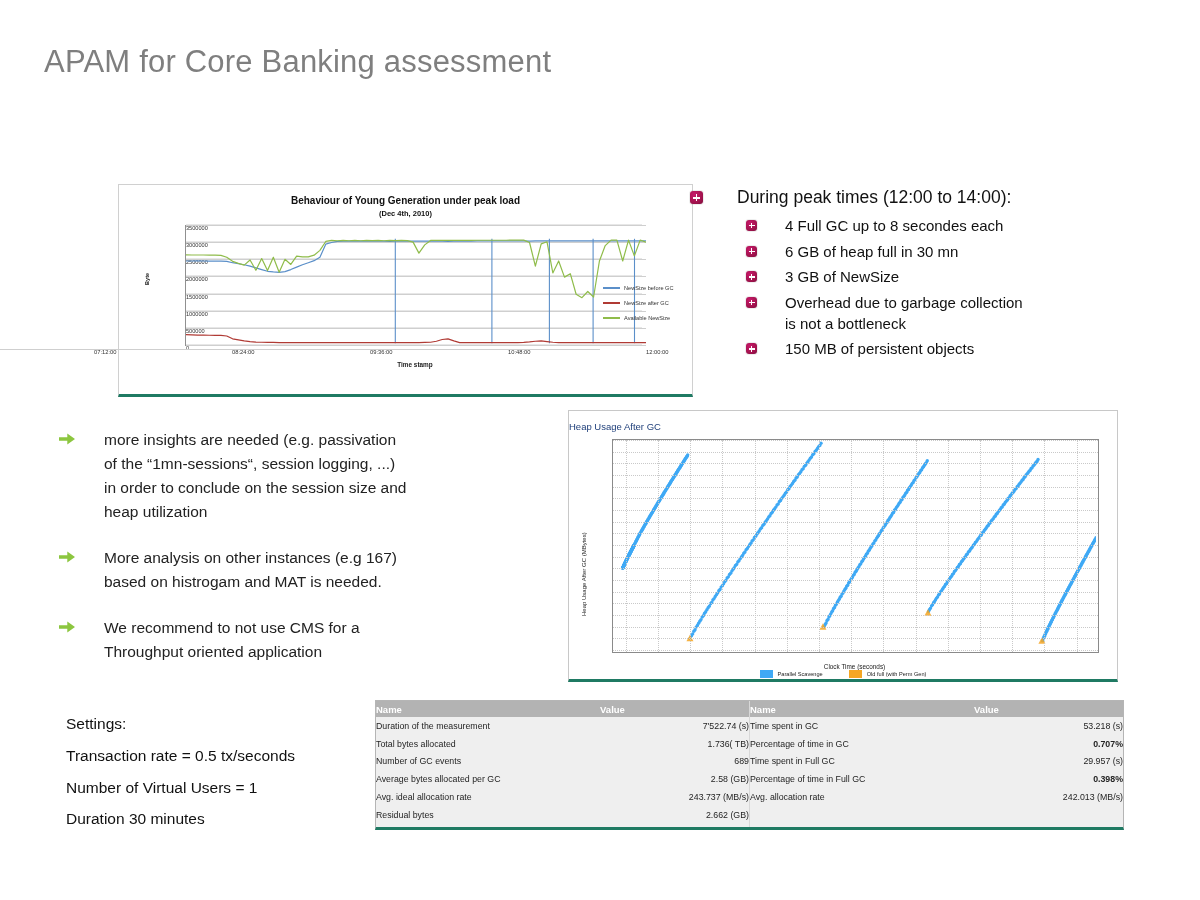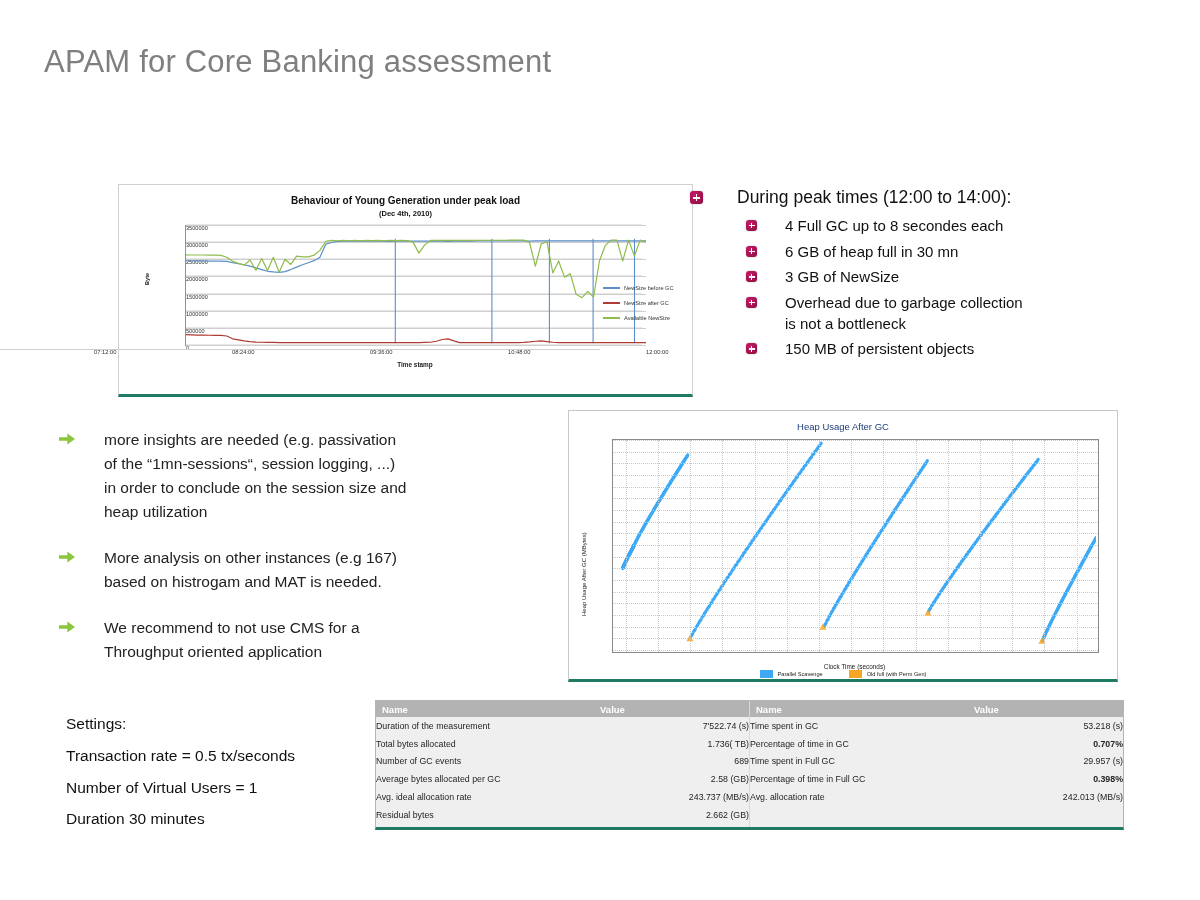--- a/index.html
+++ b/index.html
@@ -85,21 +85,21 @@
   .c1-legend{position:absolute;left:484px;top:100px;font-size:5.6px;color:#333;}
   .c1-legend div{display:flex;align-items:center;gap:4px;margin-bottom:9px;white-space:nowrap;}
   .c1-legend i{display:block;width:17px;height:1.6px;}
 
   
   .chart2{
     position:absolute;left:568px;top:410px;width:550px;height:272px;
     background:#fff;border:1px solid #c8c8c8;border-bottom:3px solid #1f7a63;
     box-sizing:border-box;
   }
-  .c2-title{position:absolute;left:0;right:0;top:10px;text-align:center;
+  .c2-title{position:absolute;left:0;right:0;top:10px;
     font-size:9.5px;color:#1f3f7a;}
   .c2-plot{position:absolute;left:43px;top:28px;width:485px;height:212px;
     border:1px solid #8a8a8a;background:#fff;overflow:hidden;}
   .c2-plot .gl-h{position:absolute;left:0;right:0;height:0;border-top:1px dotted #c9c9c9;}
   .c2-plot .gl-v{position:absolute;top:0;bottom:0;width:0;border-left:1px dotted #c9c9c9;}
   .c2-axtitle-y{position:absolute;left:12px;top:205px;font-size:6px;color:#222;
     transform:rotate(-90deg);transform-origin:left top;white-space:nowrap;}
   .c2-axtitle-x{position:absolute;left:43px;width:485px;top:252px;text-align:center;
     font-size:6.4px;color:#222;}
   .c2-legend{position:absolute;left:0;right:0;top:259px;display:flex;justify-content:center;
@@ -110,21 +110,21 @@
   
   .dtable{
     position:absolute;left:375px;top:700px;width:749px;height:130px;
     background:#efefef;border:1px solid #b5b5b5;border-bottom:3px solid #1f7a63;
     box-sizing:border-box;display:flex;
   }
   .dt-half{flex:1;display:flex;flex-direction:column;}
   .dt-half.left{border-right:1px solid #d8d8d8;}
   .dt-hdr{display:flex;background:#b3b3b3;color:#fff;font-weight:bold;font-size:9.5px;
     height:16px;align-items:center;}
-  .dt-hdr .c-name{width:59%;padding-left:6px;box-sizing:border-box;}
+  .dt-hdr .c-name{width:59%;padding-left:0;box-sizing:border-box;}
   .dt-hdr .c-val{width:41%;padding-left:4px;box-sizing:border-box;}
   .dt-row{display:flex;font-size:8.8px;color:#242424;height:17.8px;align-items:center;}
   .dt-row .c-name{width:59%;box-sizing:border-box;}
   .dt-row .c-val{width:41%;padding-left:4px;box-sizing:border-box;text-align:right;}
   .dt-row .c-val.b{font-weight:bold;}
 </style>
 </head>
 <body>
 
 <div class="slide">

